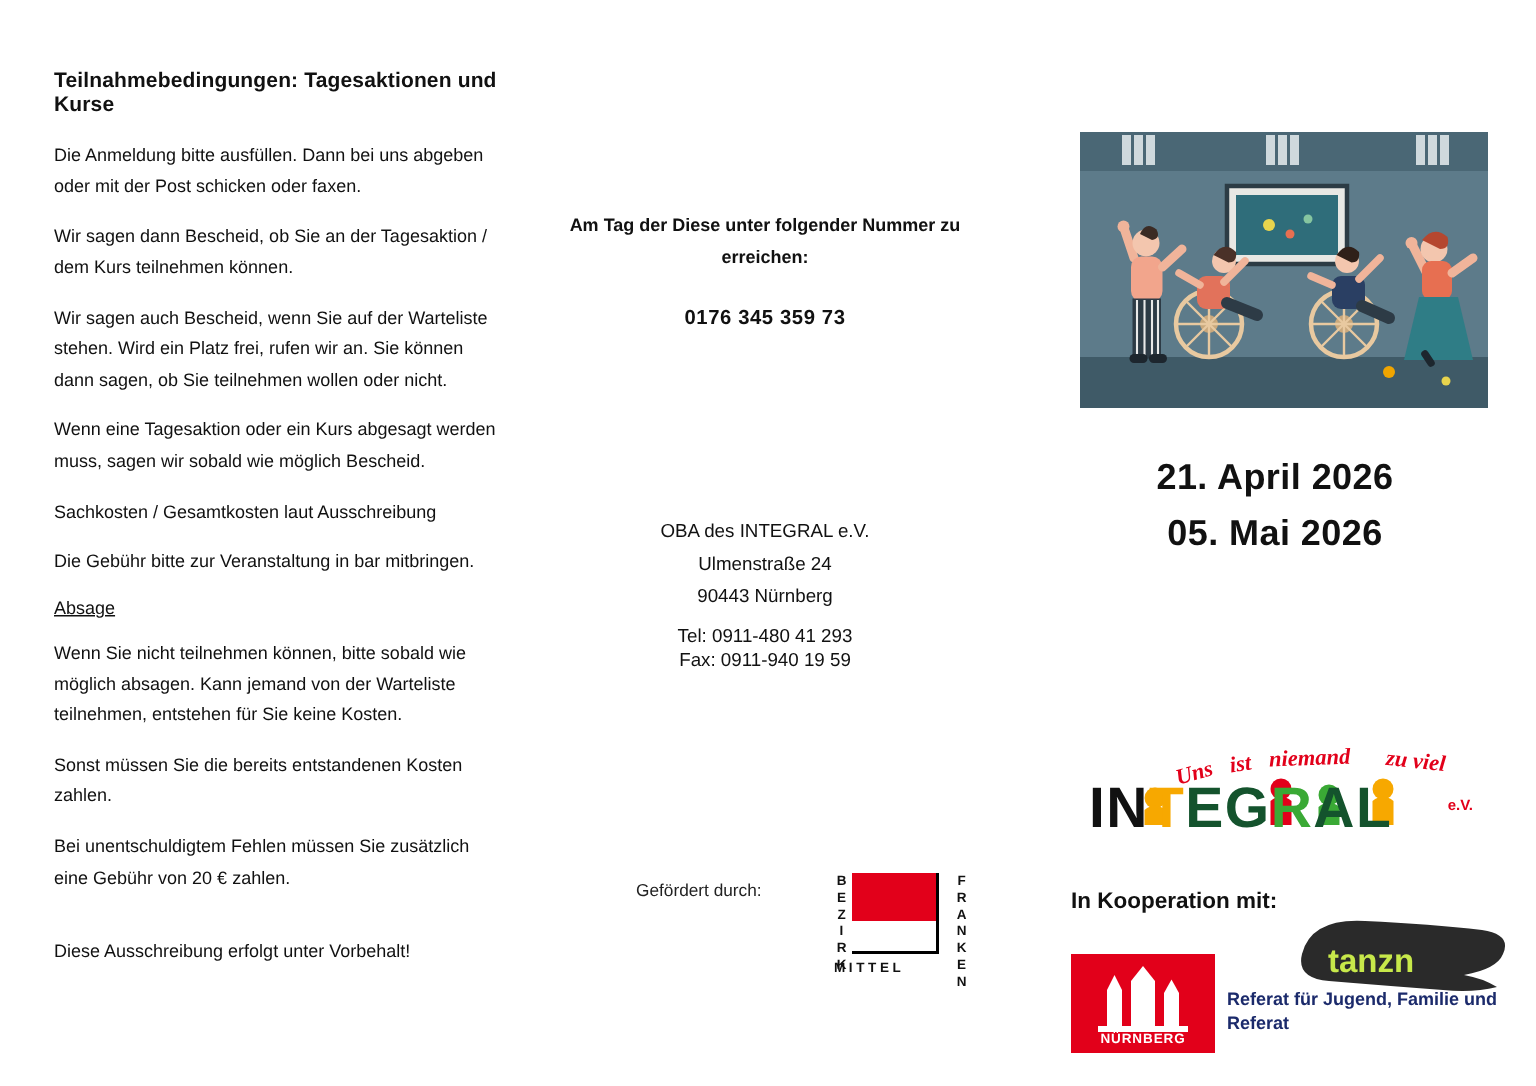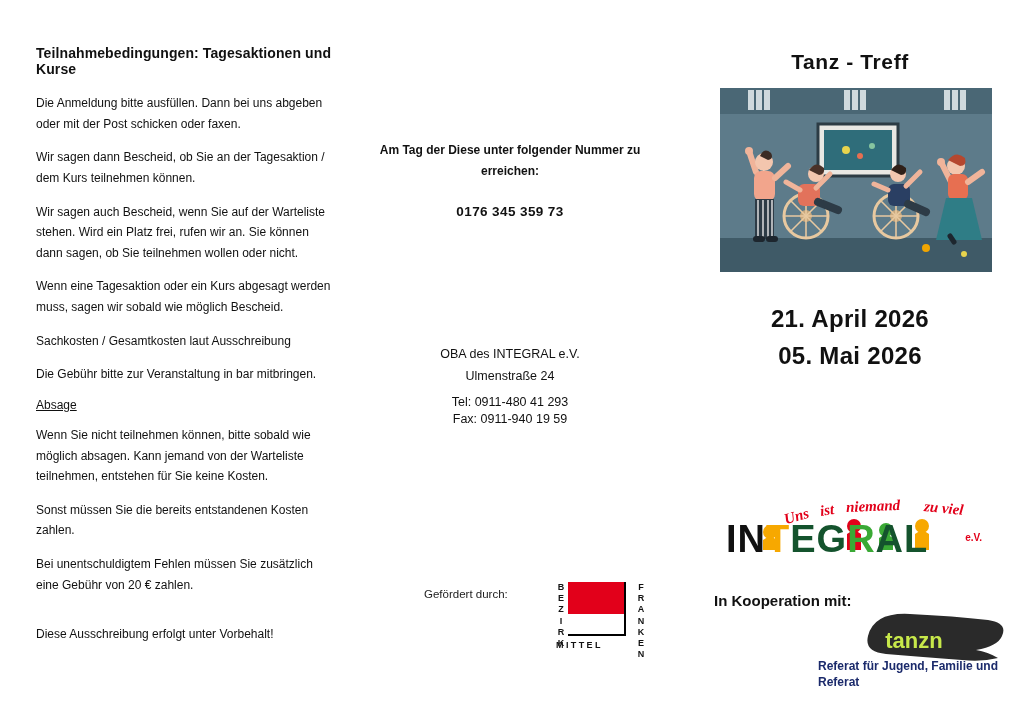--- a/index.html
+++ b/index.html
@@ -295,38 +295,38 @@
   </div>
 
   <div class="col-mid">
     <div class="m-note">Am Tag der Diese unter folgender Nummer zu erreichen:</div>
     <div class="m-phone">0176 345 359 73</div>
   </div>
 
   <div class="col-addr">
     <div>OBA des INTEGRAL e.V.</div>
     <div>Ulmenstraße 24</div>
+    <div>90443 Nürnberg</div>
     <div class="addr-tel">Tel: 0911-480 41 293</div>
     <div class="addr-tel" style="margin-top:0">Fax: 0911-940 19 59</div>
   </div>
 
   <div class="funder">Gefördert durch:</div>
 
   <div class="bezirk-logo">
     <div class="bz-red"></div>
     <div class="bz-line-v"></div>
     <div class="bz-line-h"></div>
     <div class="bz-word bz-bezirk">BEZIRK</div>
     <div class="bz-word bz-franken">FRANKEN</div>
     <div class="bz-word bz-mittel">MITTEL</div>
   </div>
 
   <div class="col-right">
 
-    <div class="r-title">Tanz - Treff</div>
 
     <div class="illus">
       <svg width="272" height="184" viewBox="0 0 272 184" xmlns="http://www.w3.org/2000/svg">
         <rect x="0" y="0" width="272" height="184" fill="#5d7b8a"></rect>
         <rect x="0" y="0" width="272" height="26" fill="#4a6775"></rect>
 
         <g fill="#cfd9dd">
           <rect x="28" y="2" width="6" height="20"></rect>
             <rect x="36" y="2" width="6" height="20"></rect>
           <rect x="44" y="2" width="6" height="20"></rect>
@@ -446,17 +446,32 @@
 
     <div class="coop">In Kooperation mit:</div>
 
     <div class="tanzn">
       <svg width="146" height="62" viewBox="0 0 146 62" xmlns="http://www.w3.org/2000/svg">
         <path d="M8 28 q6 -24 42 -22 q44 2 78 6 q20 3 14 16 q-4 10 -26 14 q12 2 22 8 q-16 4 -36 2 q-40 -3 -76 -6 q-22 -2 -18 -18 z" fill="#2a2a2a"></path>
         <text x="54" y="40" font-family="Liberation Sans, sans-serif" font-size="22" font-weight="bold" fill="#c7e84a" text-anchor="middle">tanzn</text>
       </svg>
     </div>
 
+    <div class="nbg-logo">
+      <svg width="96" height="66" viewBox="0 0 96 66" xmlns="http://www.w3.org/2000/svg">
+        <rect x="0" y="0" width="96" height="66" fill="#e2001a"></rect>
+        <g fill="#ffffff">
+          <rect x="24" y="24" width="10" height="26"></rect>
+          <path d="M24 24 l5 -10 l5 10 z"></path>
+          <rect x="40" y="18" width="16" height="32"></rect>
+          <path d="M40 18 l8 -10 l8 10 z"></path>
+          <rect x="62" y="26" width="10" height="24"></rect>
+          <path d="M62 26 l5 -9 l5 9 z"></path>
+          <rect x="18" y="48" width="60" height="4"></rect>
+        </g>
+      </svg>
+      <div class="nbg-label">NÜRNBERG</div>
+    </div>
 
     <div class="nbg-text">Referat für Jugend, Familie und Referat</div>
   </div>
 
 </div>
 
 </body></html>

